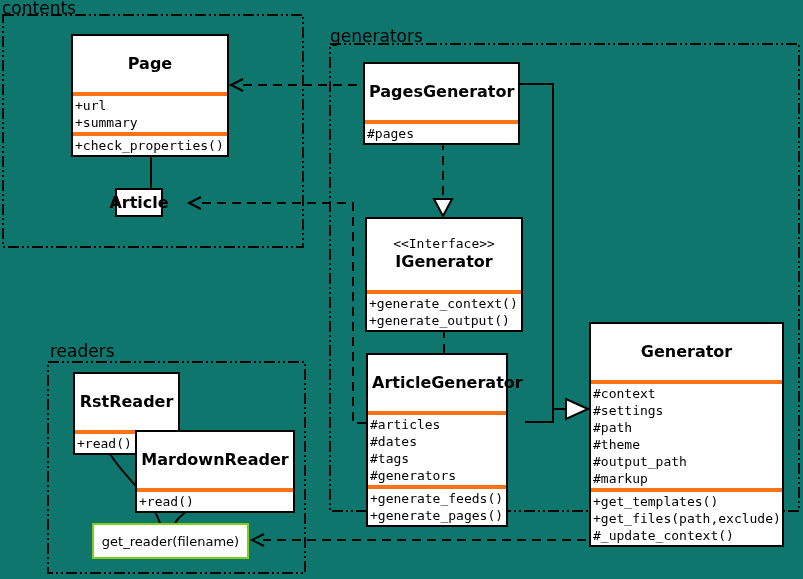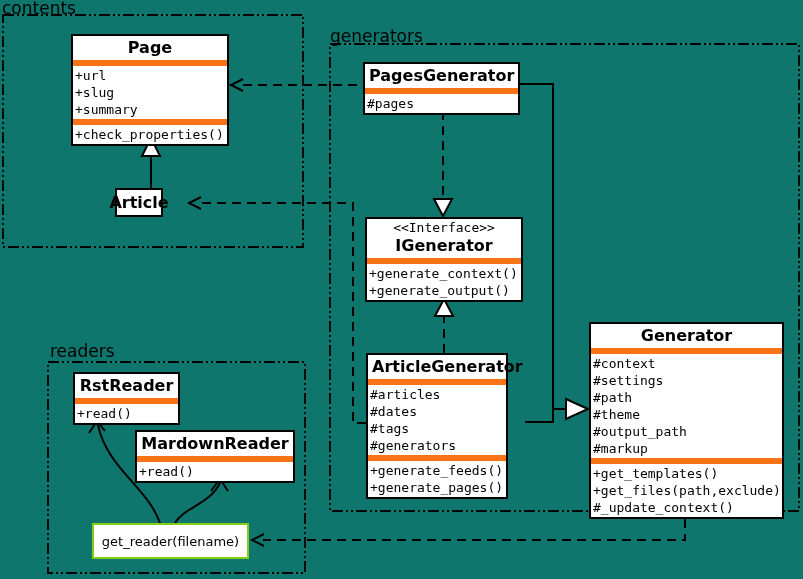--- a/index.html
+++ b/index.html
@@ -18,27 +18,27 @@
   .pkg-label {
     position:absolute; z-index:3; font-size:17px; line-height:17px;
     white-space:nowrap;
   }
   .uml-class {
     position:absolute; z-index:2; background:#ffffff;
     border:2px solid #000; box-sizing:border-box;
   }
   .uml-title {
     font-weight:bold; font-size:16px; line-height:22px; text-align:center;
-    padding:1px 4px; white-space:nowrap;
+    padding:17px 4px; white-space:nowrap;
   }
   .stereotype {
     font-family:"DejaVu Sans Mono","Liberation Mono",monospace;
     font-weight:normal; font-size:13px; line-height:15px;
   }
-  .comp { border-top:6px solid #f97316; padding:1px 0 1px 2px; }
+  .comp { border-top:4px solid #f97316; padding:1px 0 1px 2px; }
   .member {
     font-family:"DejaVu Sans Mono","Liberation Mono",monospace;
     font-size:13px; line-height:17px; white-space:nowrap;
   }
   .single { display:flex; align-items:center; justify-content:center; }
   .single .uml-title { padding:0 4px; }
   .plain-box {
     position:absolute; z-index:2; background:#ffffff; border:2px solid #84cc16;
     box-sizing:border-box; display:flex; align-items:center; justify-content:center;
     font-size:13px; white-space:nowrap;
@@ -85,21 +85,20 @@
   </svg>
 
   <div class="pkg-label" style="left:2px; top:0px;">contents</div>
   <div class="pkg-label" style="left:330px; top:28px;">generators</div>
   <div class="pkg-label" style="left:50px; top:343px;">readers</div>
 
   <div class="uml-class" style="left:71px; top:34px; width:158px;">
     <div class="uml-title">Page</div>
     <div class="comp">
       <div class="member">+url</div>
-      <div class="member">+slug</div>
       <div class="member">+summary</div>
     </div>
     <div class="comp">
       <div class="member">+check_properties()</div>
     </div>
   </div>
 
   <div class="uml-class single" style="left:115px; top:188px; width:48px; height:29px;">
     <div class="uml-title">Article</div>
   </div>

